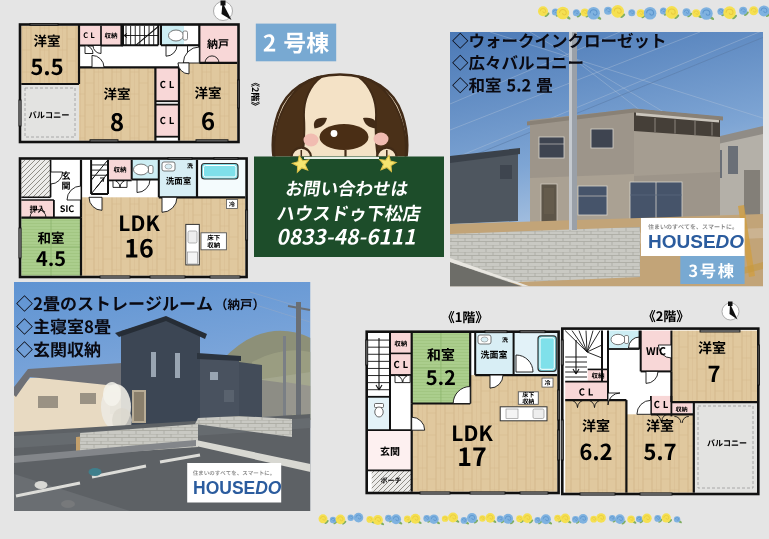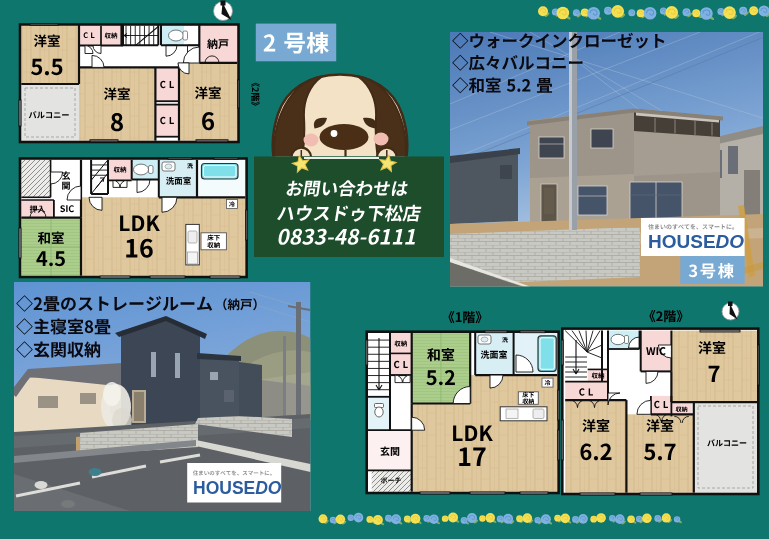--- a/index.html
+++ b/index.html
@@ -1,14 +1,14 @@
 <!DOCTYPE html>
 <html><head><meta charset="utf-8"><style>
 html,body{margin:0;padding:0;background:#fff}
-#page{position:relative;width:769px;height:539px;background:#0f766e;overflow:hidden;font-family:"Liberation Sans",sans-serif}
+#page{position:relative;width:769px;height:539px;background:#e5e5e5;overflow:hidden;font-family:"Liberation Sans",sans-serif}
 svg{position:absolute;top:0;left:0}
 </style></head><body>
 <div id="page">
 <svg width="769" height="539" viewBox="0 0 769 539">
 <defs>
 <pattern id="wood" width="18" height="22" patternUnits="userSpaceOnUse">
   <rect width="18" height="22" fill="#e0c89e"></rect>
   <path d="M4 0V22 M13 0V22" stroke="#d2b488" stroke-width="0.8"></path>
   <path d="M8.5 0V22" stroke="#d8bc92" stroke-width="0.5"></path>
   <path d="M4 6H13 M13 17H22 M0 17H4" stroke="#d4b78c" stroke-width="0.5"></path>

